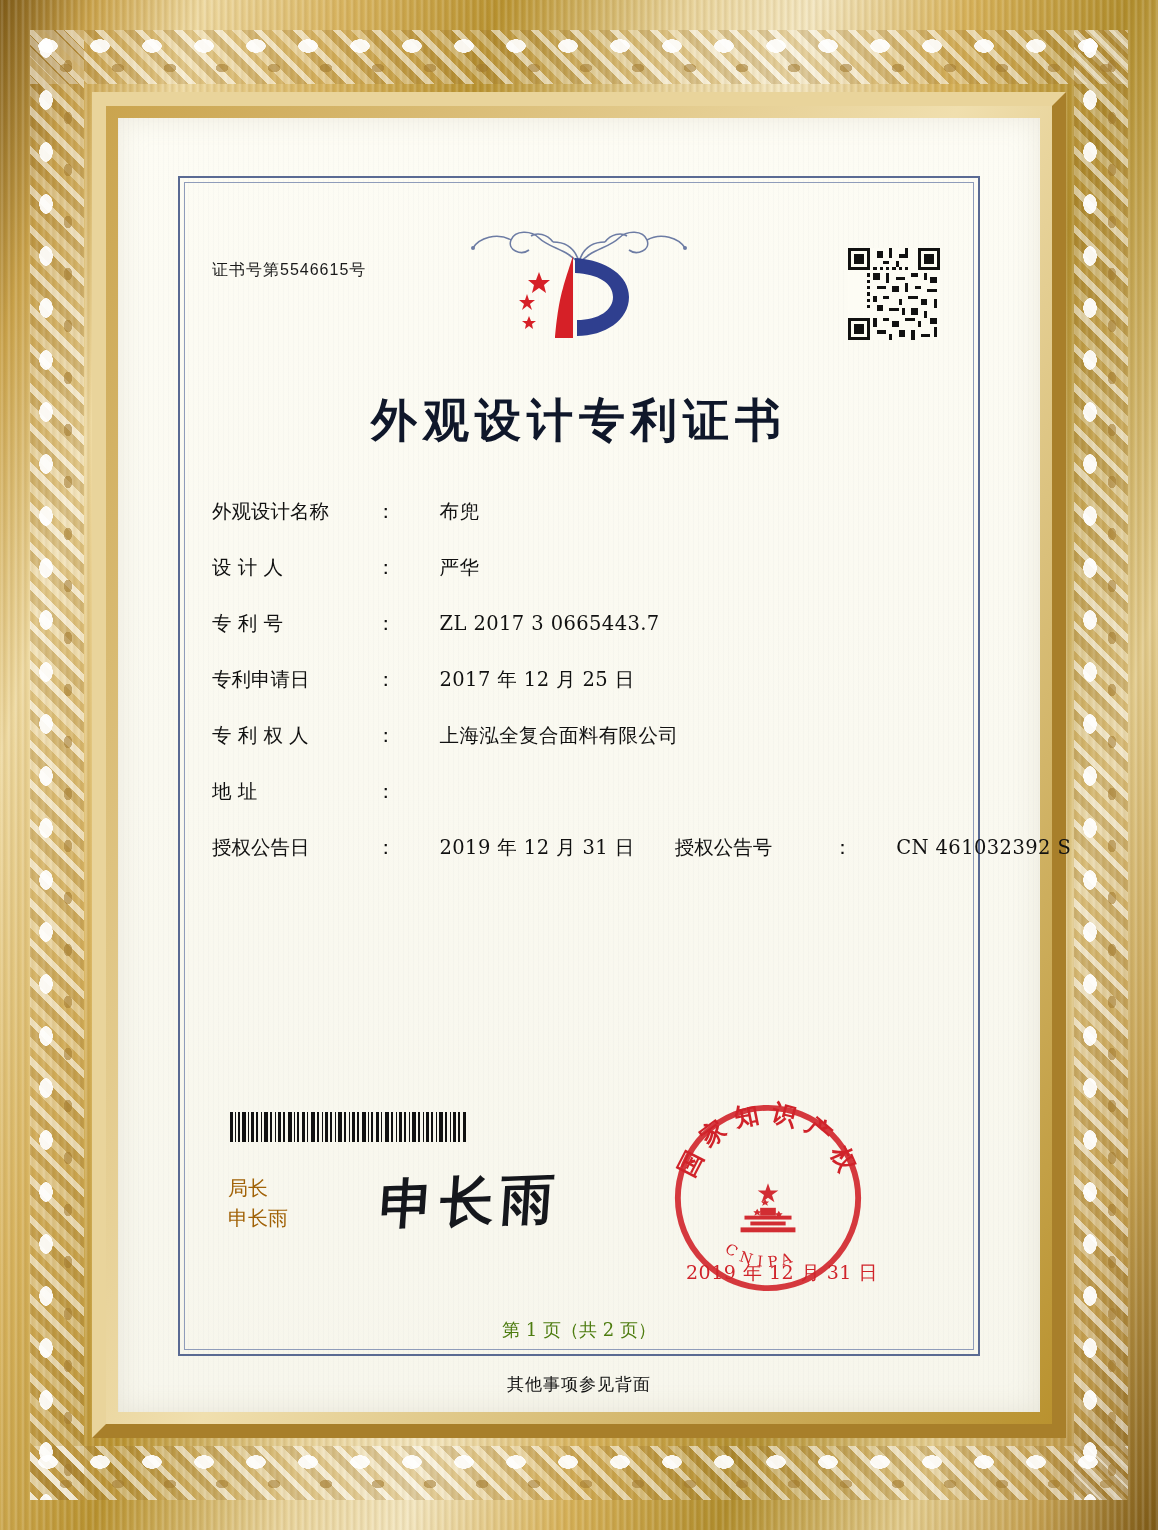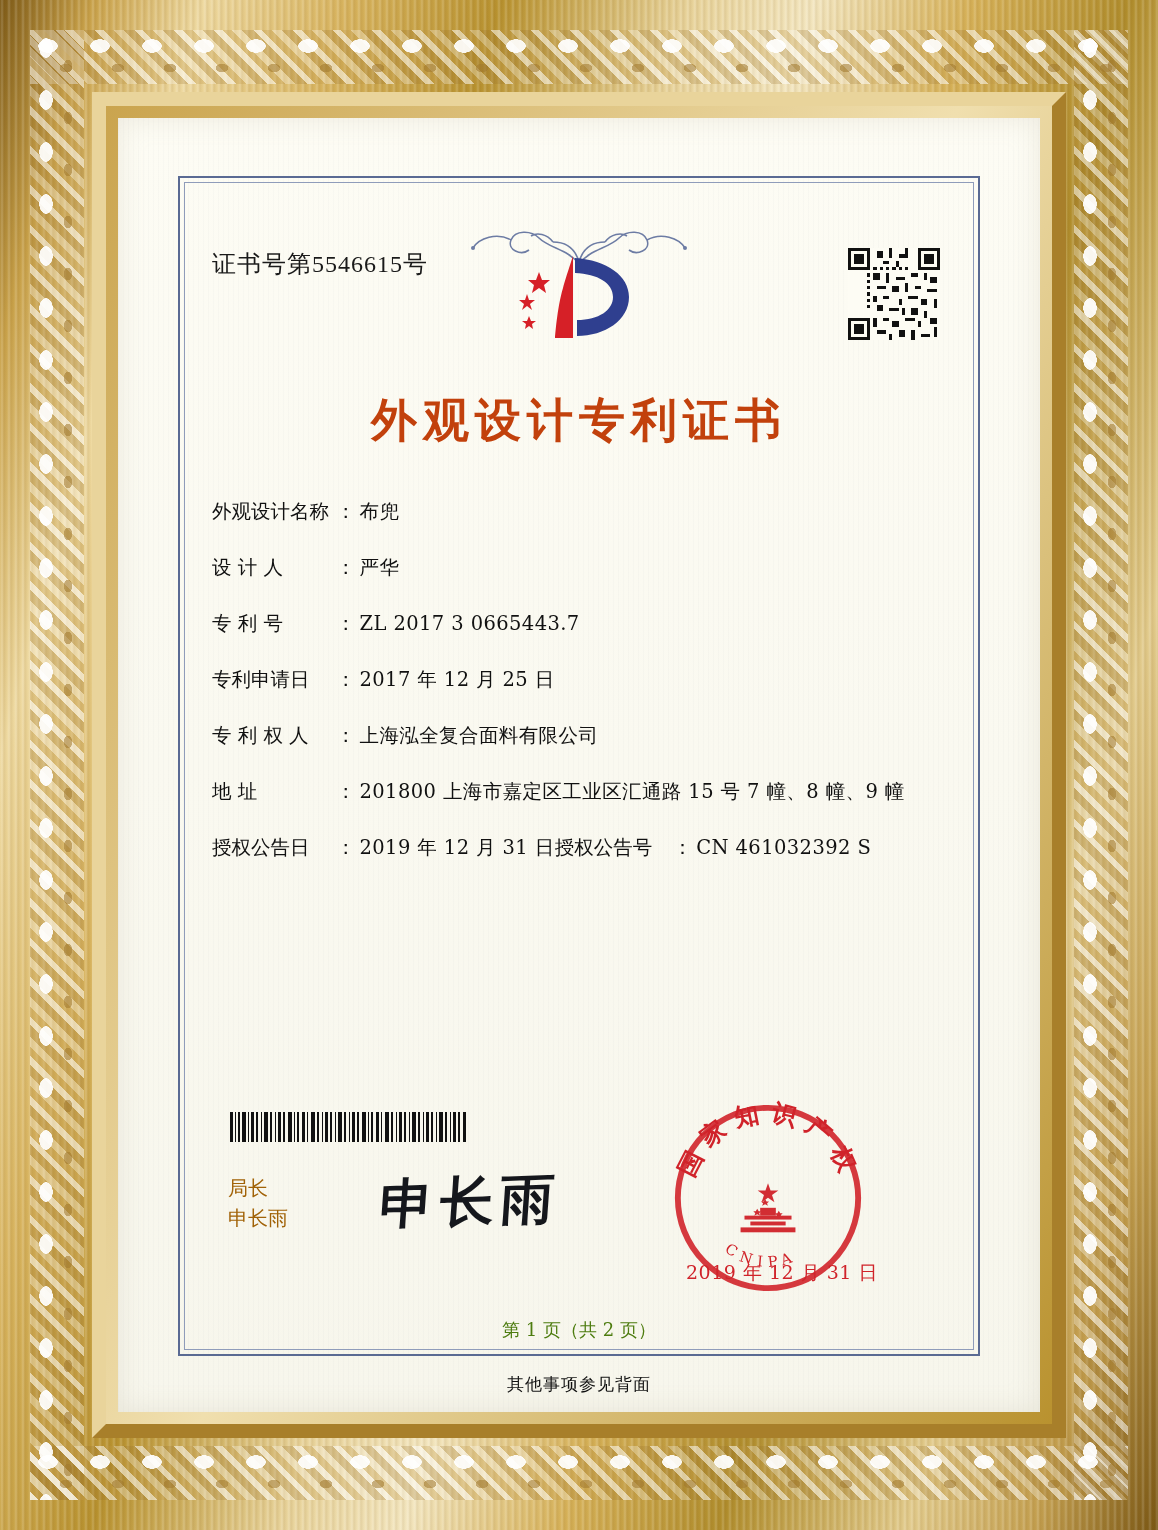--- a/index.html
+++ b/index.html
@@ -129,25 +129,25 @@
 
   
   .content {
     position: absolute;
     left: 118px; top: 118px;
     width: 922px; height: 1294px;
   }
 
   .cert-no {
     position: absolute;
-    left: 94px; top: 130px;
-    font-size: 24px;
+    left: 94px; top: 142px;
+    font-size: 16px;
     color: #1a1a1a;
     letter-spacing: 1px;
-    font-family: Liberation Serif, serif;
+    font-family: Liberation Sans, sans-serif;
   }
 
   .logo {
     position: absolute;
     left: 385px; top: 132px;
     width: 160px; height: 105px;
   }
 
   .qr {
     position: absolute;
@@ -157,38 +157,39 @@
   .qr svg { display: block; }
 
   .title {
     position: absolute;
     left: 0; right: 0;
     top: 272px;
     text-align: center;
     font-size: 46px;
     font-weight: 700;
     letter-spacing: 6px;
-    color: #c2410c;
+    color: #0f172a;
     font-family: "DejaVu Serif", "Liberation Serif", serif;
   }
 
   .fields {
     position: absolute;
     left: 94px;
     top: 380px;
     width: 760px;
     font-size: 19.5px;
     color: #111;
     font-family: "DejaVu Serif", "Liberation Serif", serif;
   }
   .field-row {
     display: flex;
     align-items: baseline;
     margin-bottom: 29px;
     white-space: nowrap;
+    gap: 40px;
   }
   .field-label {
     display: inline-block;
     width: 124px;
     flex: 0 0 124px;
     letter-spacing: 0px;
   }
   .field-label.spread {
     display: inline-flex;
     justify-content: space-between;
@@ -443,21 +444,20 @@
 
     <div class="field-row">
       <span class="field-label spread">专 利 权 人</span>
       <span class="field-colon">：</span>
       <span class="field-value">上海泓全复合面料有限公司</span>
     </div>
 
     <div class="field-row">
       <span class="field-label spread">地        址</span>
       <span class="field-colon">：</span>
-      <span class="field-value">201800 上海市嘉定区工业区汇通路 15 号 7 幢、8 幢、9 幢</span>
     </div>
 
     <div class="field-row dual">
       <span class="field-label">授权公告日</span>
       <span class="field-colon">：</span>
       <span class="field-value">2019 年 12 月 31 日</span>
       <span class="second-label">授权公告号</span>
       <span class="field-colon">：</span>
       <span class="field-value">CN 461032392 S</span>
     </div>

